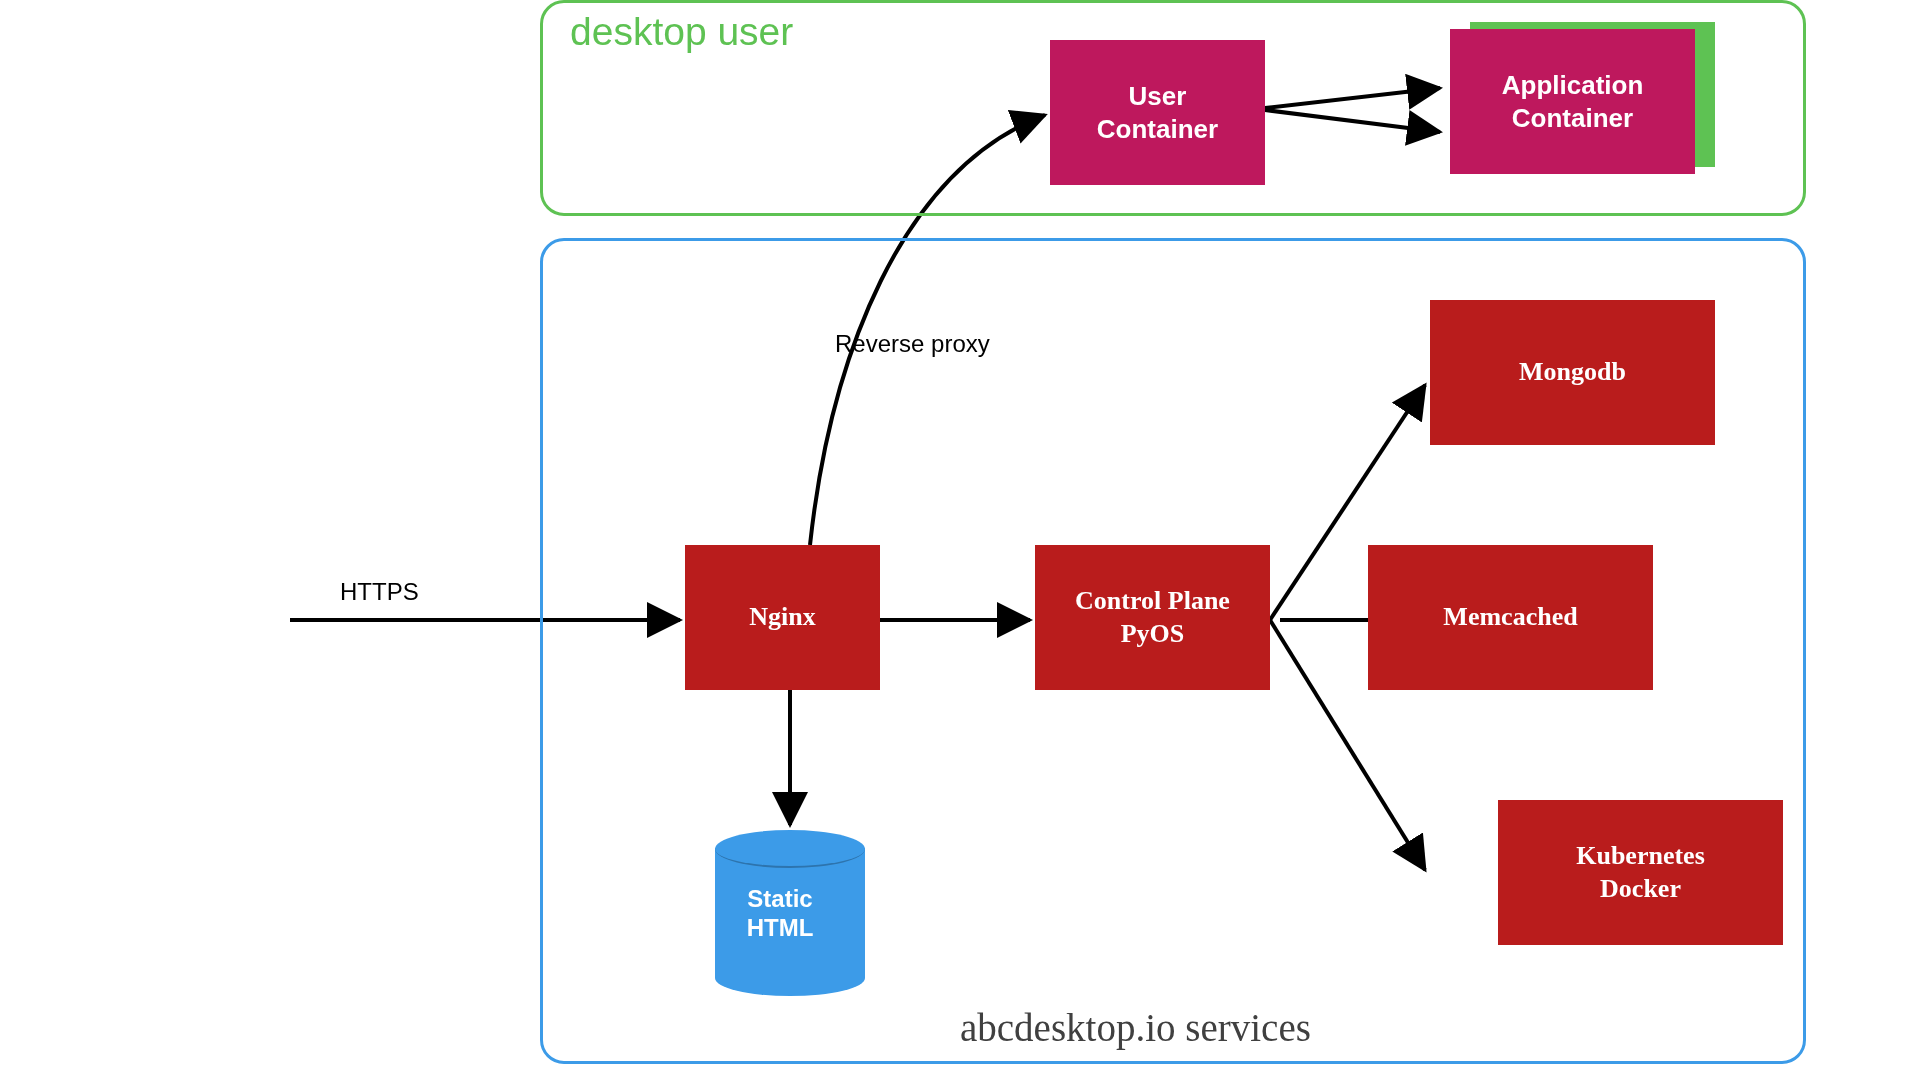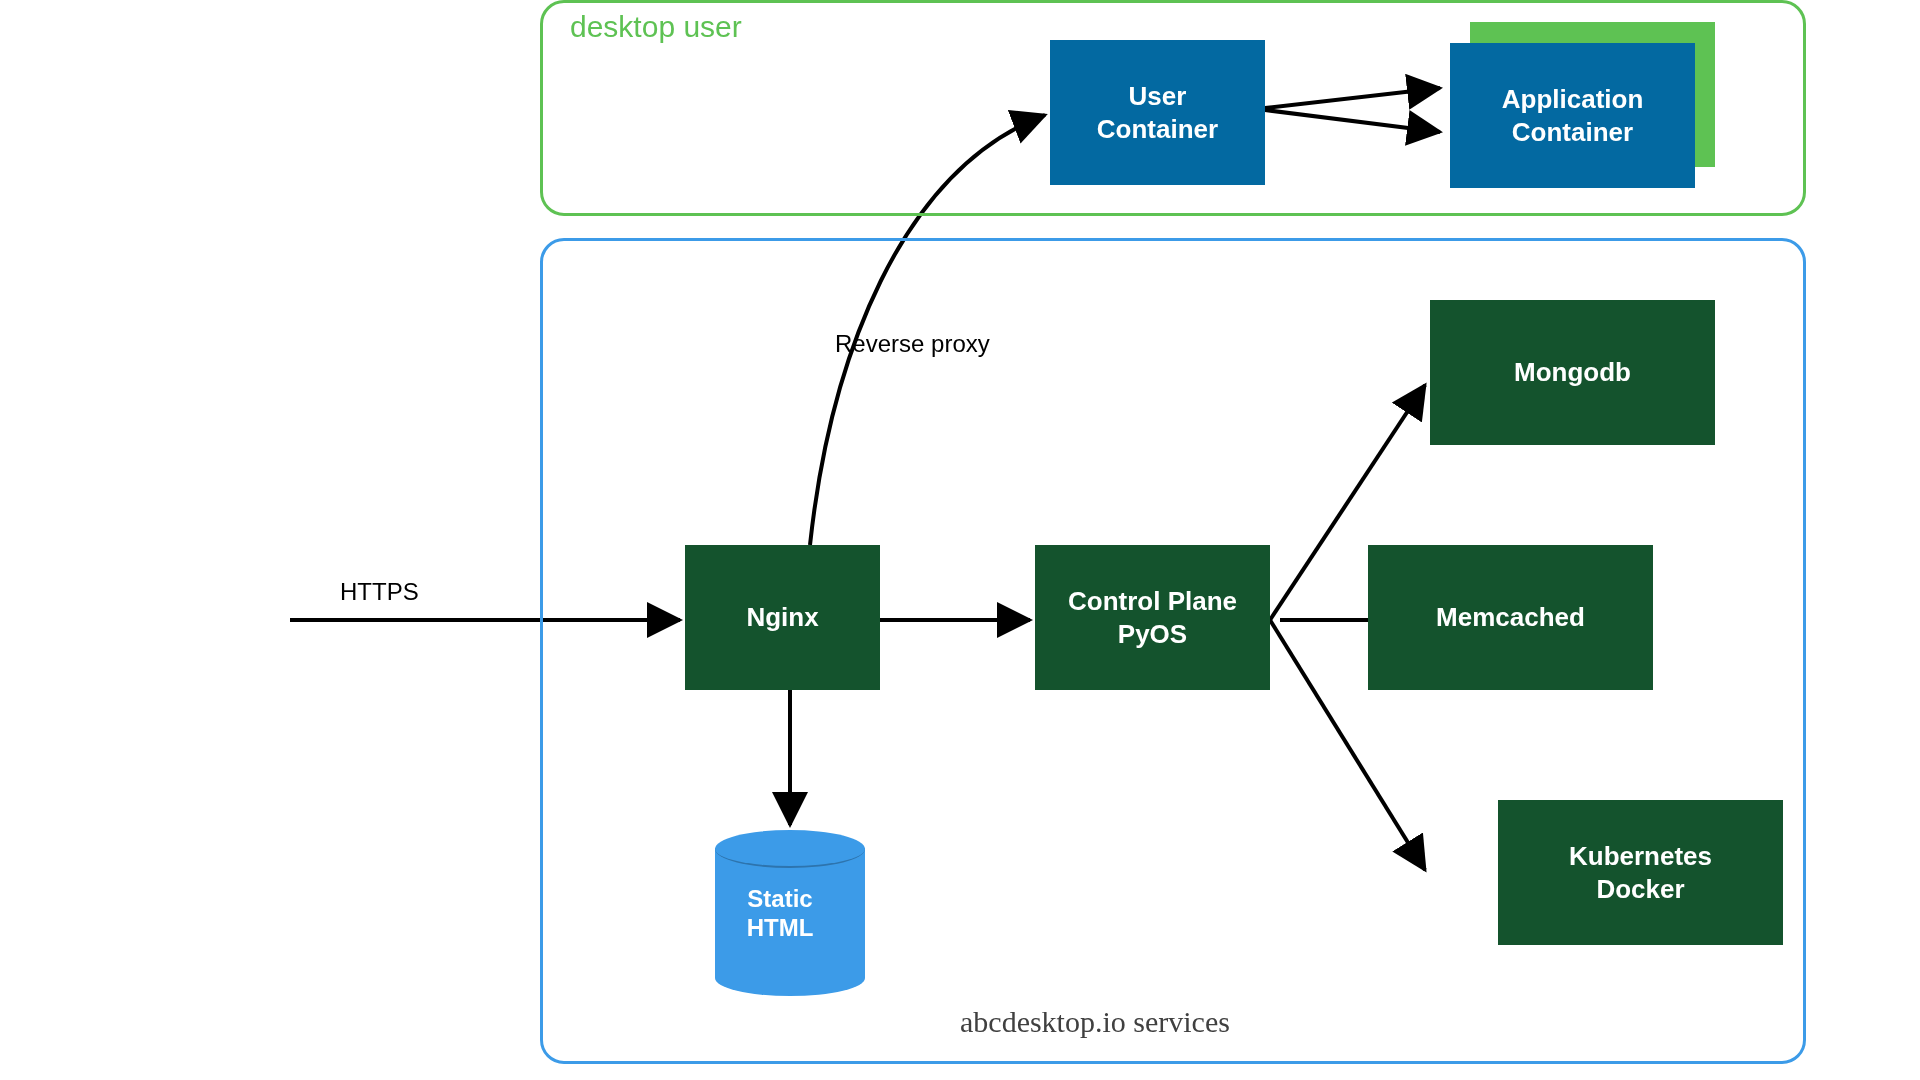--- a/index.html
+++ b/index.html
@@ -20,33 +20,33 @@
     display: flex;
     align-items: center;
     justify-content: center;
     text-align: center;
     color: #fff;
     font-weight: 600;
     font-size: 26px;
     line-height: 1.25;
     white-space: pre-line;
   }
-  .green { background: #0369a1; }
-  .blue  { background: #14532d; }
+  .green { background: #be185d; }
+  .blue  { background: #b91c1c; font-family: Liberation Serif, serif; }
   .frame {
     position: absolute;
     border-radius: 24px;
     border: 3px solid;
     background: transparent;
   }
   .frame-green { border-color: #5EC253; }
   .frame-blue  { border-color: #3C9BE8; }
   .title {
     position: absolute;
-    font-size: 30px;
+    font-size: 39px;
     font-weight: 400;
   }
   .title-green { color: #5EC253; }
   .title-blue  { color: #404040; font-family: Liberation Serif, serif; }
   .label-black {
     position: absolute;
     color: #000;
     font-size: 24px;
     font-weight: 400;
   }
@@ -131,21 +131,21 @@
   <div class="title title-green" style="left:570px; top:10px;">desktop user</div>
 
   <div class="frame frame-blue" style="left:540px; top:238px; width:1260px; height:820px;"></div>
   <div class="title title-blue" style="left:960px; top:1005px;">abcdesktop.io services</div>
 
 
   <div class="box green" style="left:1050px; top:40px; width:215px; height:145px;">User
 Container</div>
 
   <div class="stack-shadow" style="left:1468px; top:20px; width:245px; height:145px;"></div>
-  <div class="box green" style="left:1450px; top:43px; width:245px; height:145px;">Application
+  <div class="box green" style="left:1450px; top:29px; width:245px; height:145px;">Application
 Container</div>
 
   <div class="box blue" style="left:1035px; top:545px; width:235px; height:145px;">Control Plane
 PyOS</div>
 
   <div class="box blue" style="left:685px; top:545px; width:195px; height:145px;">Nginx</div>
 
   <div class="box blue" style="left:1430px; top:300px; width:285px; height:145px;">Mongodb</div>
 
   <div class="box blue" style="left:1368px; top:545px; width:285px; height:145px;">Memcached</div>

